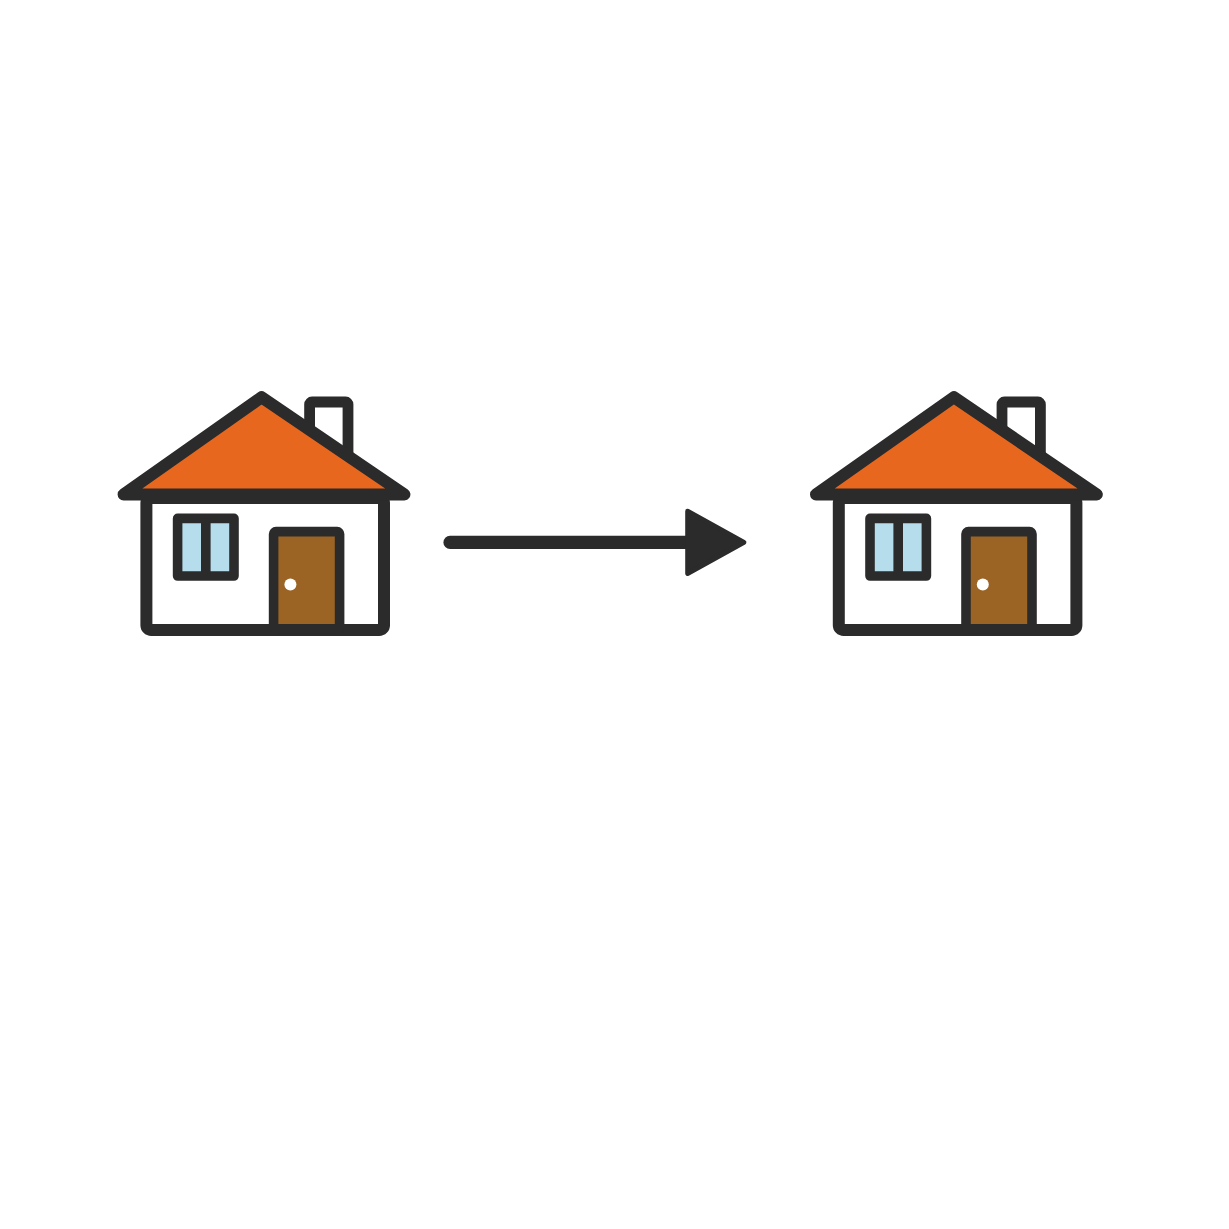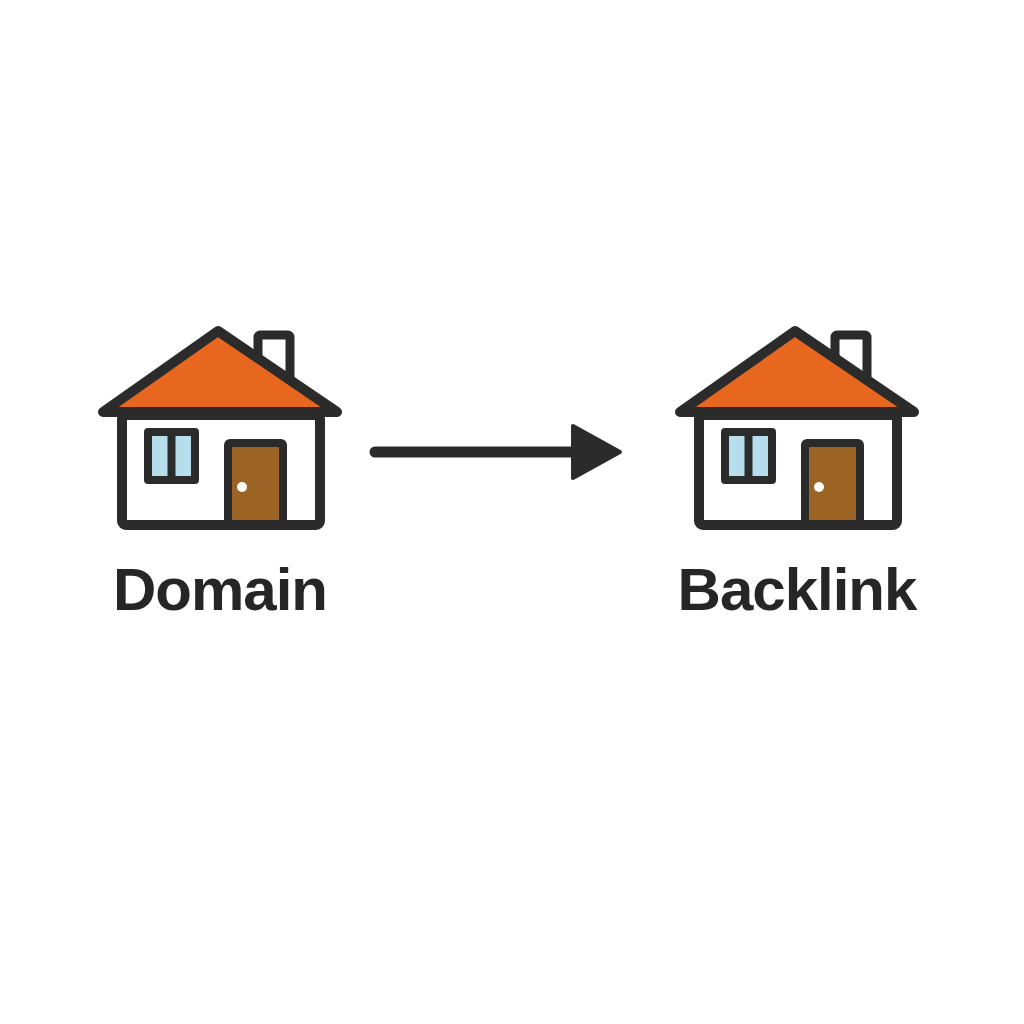--- a/index.html
+++ b/index.html
@@ -68,33 +68,31 @@
     <svg class="house-icon" viewBox="0 0 250 208" aria-hidden="true">
       <rect class="chimney" x="163" y="10" width="32" height="52" rx="2"></rect>
       <rect class="wall" x="27" y="90" width="198" height="110" rx="4"></rect>
       <polygon class="roof" points="8,87 123,6 242,87"></polygon>
       <rect class="window" x="53" y="107" width="47" height="48"></rect>
       <line class="mullion" x1="76.5" y1="107" x2="76.5" y2="155"></line>
       <rect class="door" x="133" y="118" width="55" height="81" rx="2"></rect>
       <circle class="knob" cx="147" cy="162" r="5"></circle>
     </svg>
   </div>
-  <div class="node-label label-domain">Domain</div>
 
   <svg class="arrow-icon" viewBox="0 0 260 72" aria-hidden="true">
     <line class="shaft" x1="9" y1="36" x2="210" y2="36"></line>
     <polygon class="head" points="207,10 254,36 207,62"></polygon>
   </svg>
 
   <div class="node node-backlink">
     <svg class="house-icon" viewBox="0 0 250 208" aria-hidden="true">
       <rect class="chimney" x="163" y="10" width="32" height="52" rx="2"></rect>
       <rect class="wall" x="27" y="90" width="198" height="110" rx="4"></rect>
       <polygon class="roof" points="8,87 123,6 242,87"></polygon>
       <rect class="window" x="53" y="107" width="47" height="48"></rect>
       <line class="mullion" x1="76.5" y1="107" x2="76.5" y2="155"></line>
       <rect class="door" x="133" y="118" width="55" height="81" rx="2"></rect>
       <circle class="knob" cx="147" cy="162" r="5"></circle>
     </svg>
   </div>
-  <div class="node-label label-backlink">Backlink</div>
 
 </div>
 
 </body></html>

